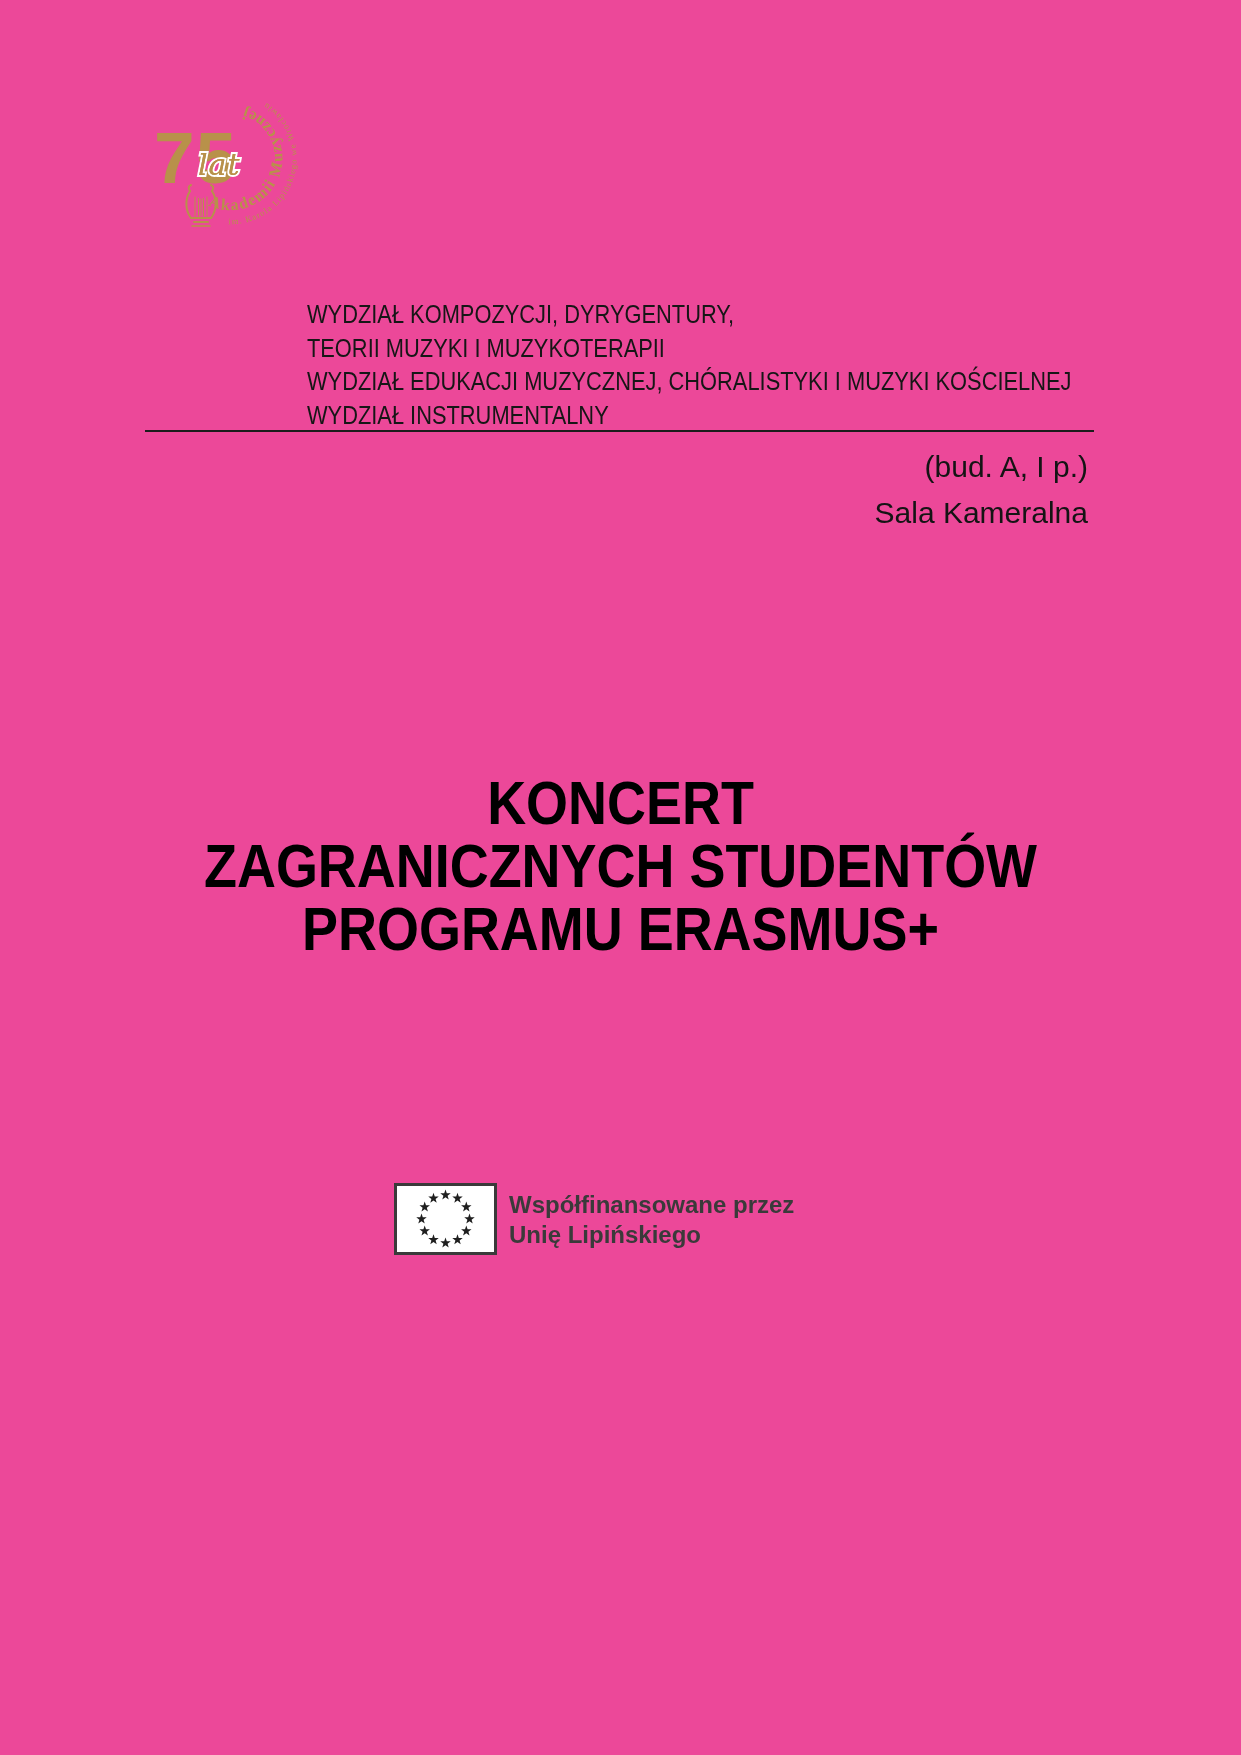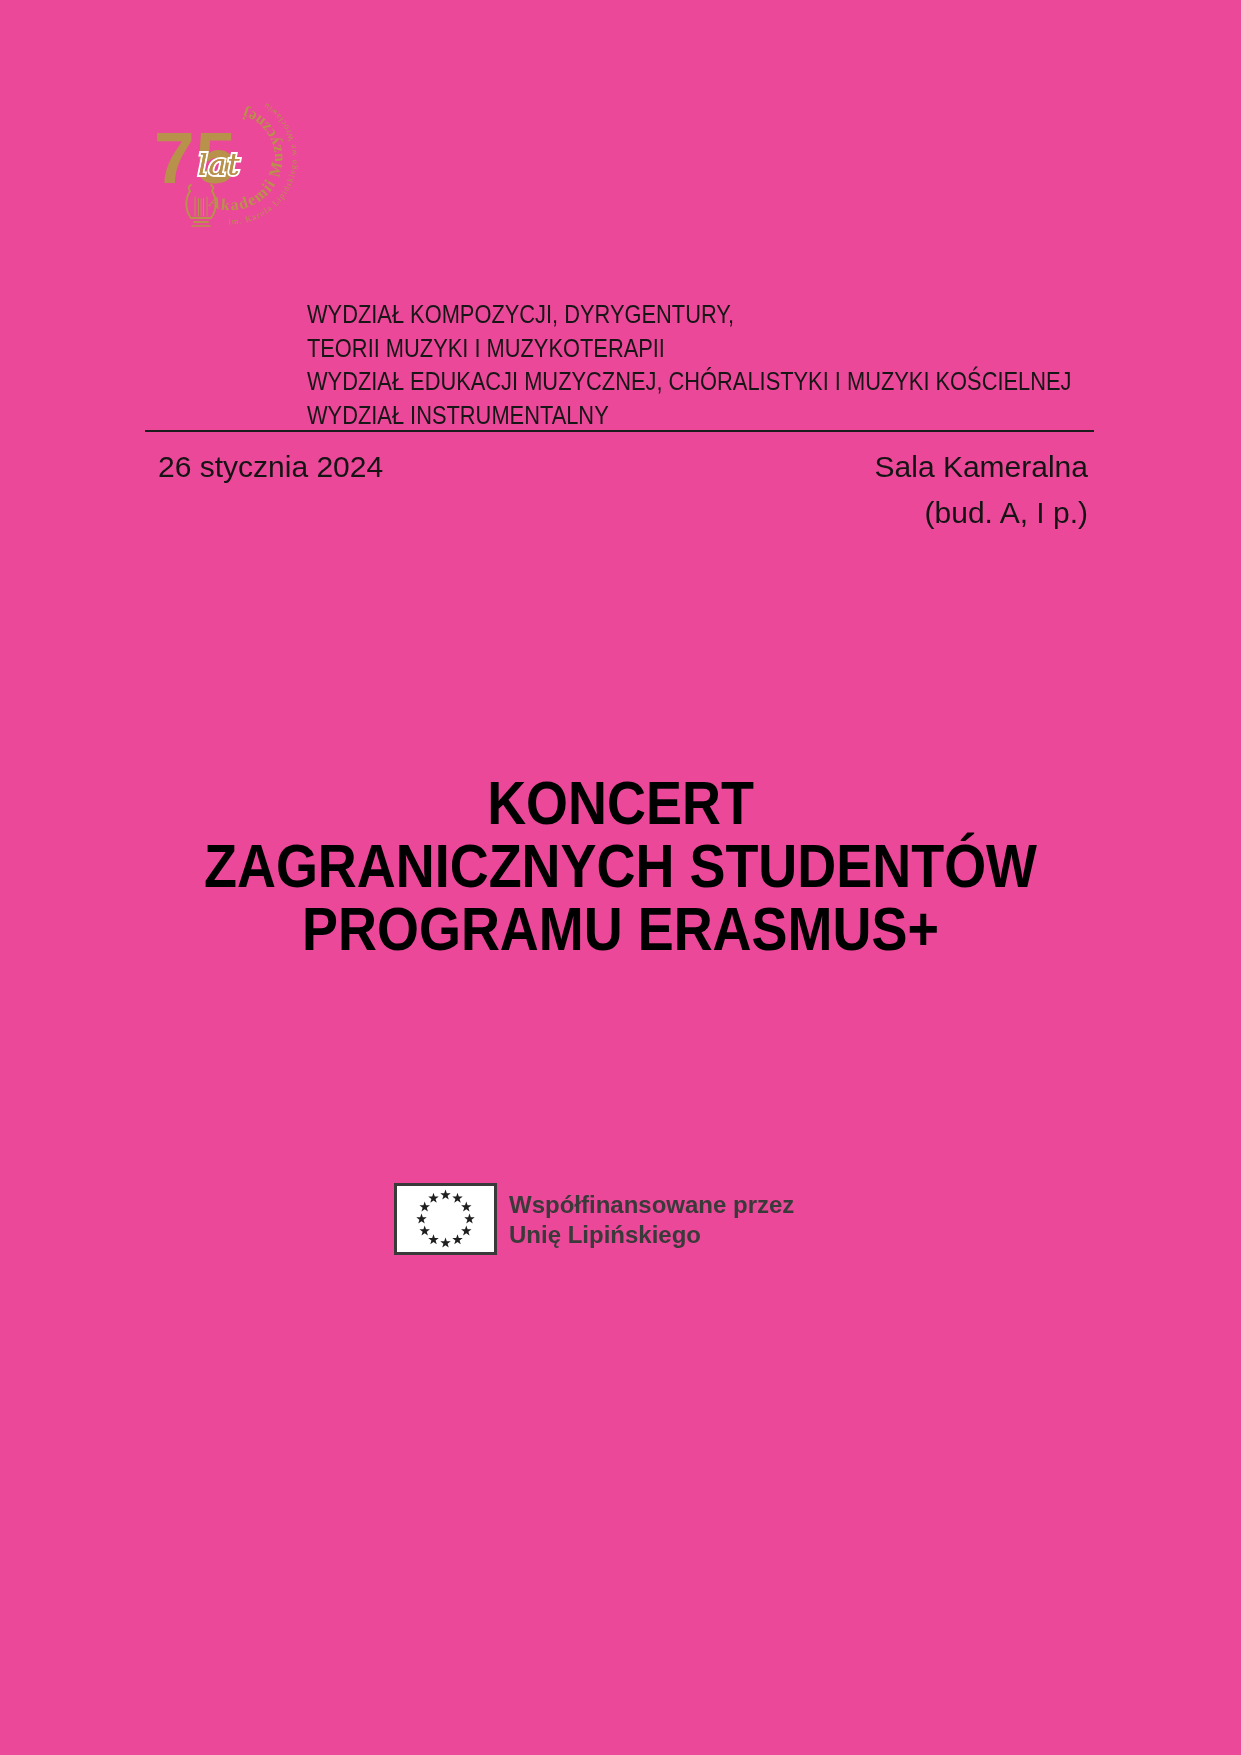--- a/index.html
+++ b/index.html
@@ -96,26 +96,25 @@
   <div class="departments">
     <div class="dept-line">WYDZIAŁ KOMPOZYCJI, DYRYGENTURY,</div>
     <div class="dept-line">TEORII MUZYKI I MUZYKOTERAPII</div>
     <div class="dept-line">WYDZIAŁ EDUKACJI MUZYCZNEJ, CHÓRALISTYKI I MUZYKI KOŚCIELNEJ</div>
     <div class="dept-line">WYDZIAŁ INSTRUMENTALNY</div>
   </div>
 
   <div class="rule"></div>
 
   <div class="when">
-    <div>26 stycznia 2024</div>
   </div>
 
   <div class="where">
+    <div>(bud. A, I p.)</div>
     <div>Sala Kameralna</div>
-    <div>(bud. A, I p.)</div>
   </div>
 
   <div class="title">
     <div class="title-line">KONCERT</div>
     <div class="title-line">ZAGRANICZNYCH STUDENTÓW</div>
     <div class="title-line">PROGRAMU ERASMUS+</div>
   </div>
 
   <div class="eu-flag">
     <svg viewBox="0 0 103 72" width="103" height="72">

